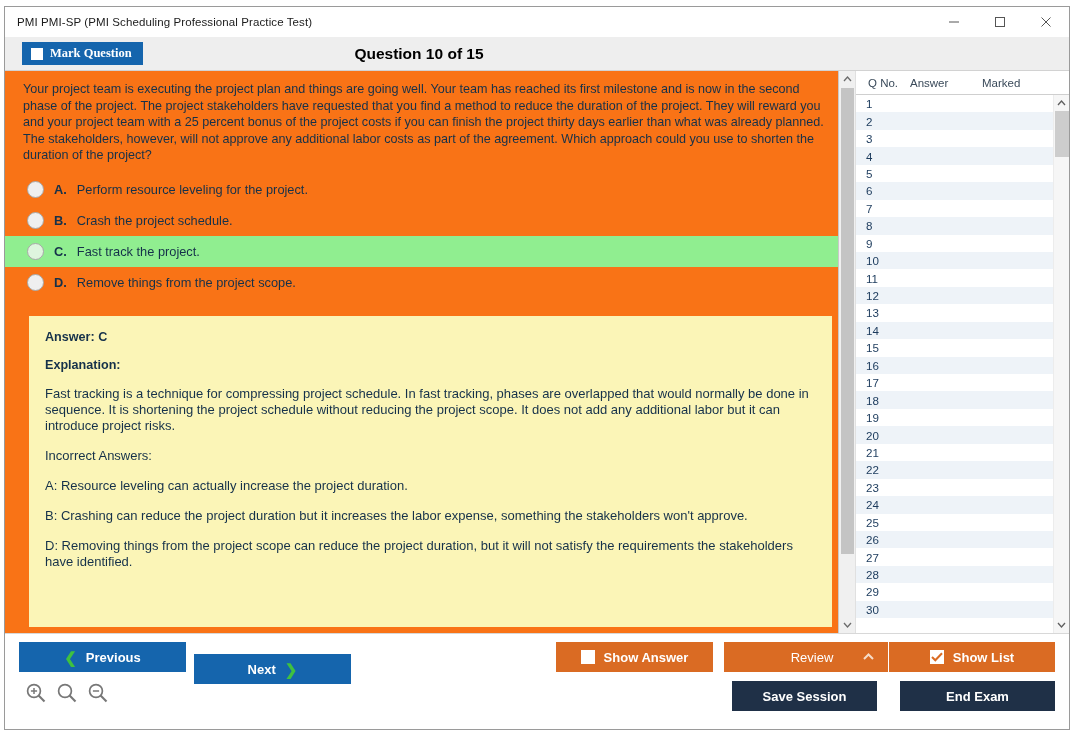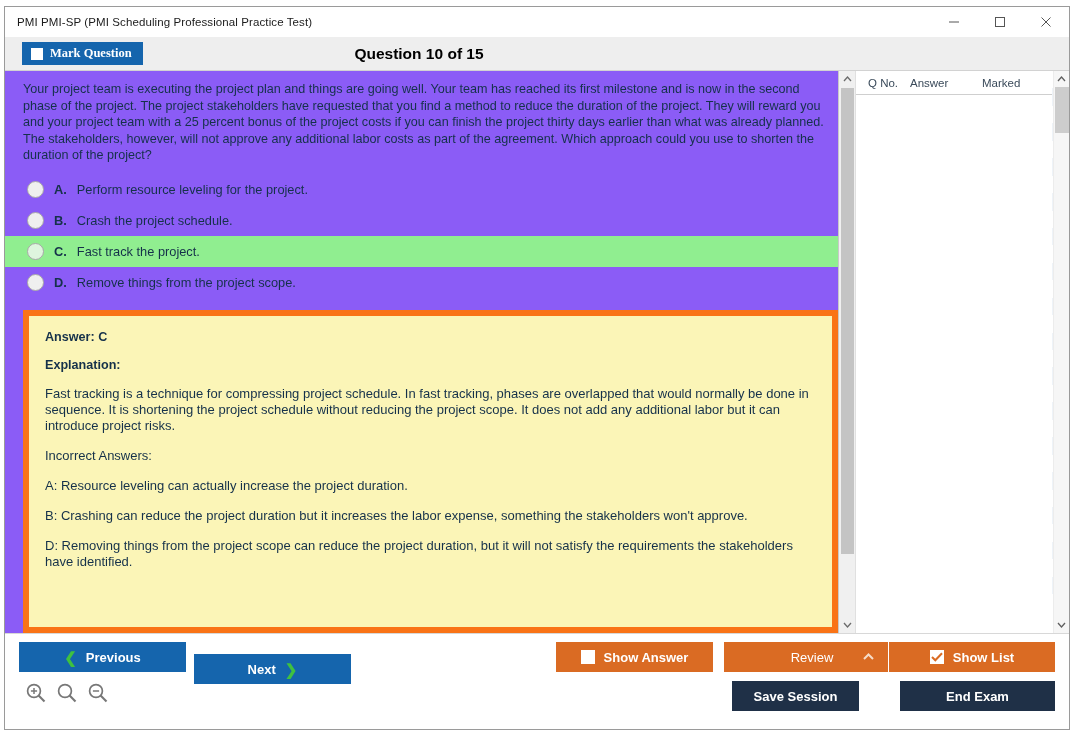--- a/index.html
+++ b/index.html
@@ -83,21 +83,21 @@
   }
 
   
   .left-pane {
     width: 833px;
     flex: 0 0 auto;
     display: flex; flex-direction: column;
     padding: 0;
     overflow: hidden;
     position: relative;
-    background: #8b5cf6;
+    background: #f97316;
   }
   .question-text {
     font-size: 12.6px; line-height: 16.5px;
     color: #15314a;
     padding: 10px 12px 4px 18px;
   }
   .options { padding: 6px 0 0 0; }
   .option-row {
     display: flex; align-items: center;
     gap: 10px;
@@ -159,21 +159,21 @@
     width: 13px;
     background: #c4c4c4;
     margin: 1px 0;
     flex: 0 0 auto;
     height: 466px;
   }
   .outer-track { flex: 1 1 auto; width: 13px; }
 
   .list-wrap {
     flex: 1 1 auto;
-    display: flex; flex-direction: row;
+    display: flex; flex-direction: column;
     background: #ffffff;
     min-width: 0;
     position: relative;
   }
   .list-header {
     display: flex;
     height: 24px; align-items: center;
     background: #ffffff;
     border-bottom: 1px solid #cfcfcf;
     font-size: 11.5px; color: #3a4a5a;
@@ -235,21 +235,21 @@
 
   .nav-inner { display: flex; align-items: center; gap: 9px; }
   .chev { color: #3fc13f; font-size: 15px; font-weight: bold; line-height: 1; }
 
   .b-prev { left: 14px; top: 8px; width: 167px; height: 30px; }
   .b-next { left: 189px; top: 20px; width: 157px; height: 30px; }
   .b-showanswer { left: 551px; top: 8px; width: 157px; height: 30px; gap: 9px; }
   .b-review { left: 719px; top: 8px; width: 164px; height: 30px;
               justify-content: center; padding-left: 12px; font-weight: normal; }
   .b-showlist { left: 884px; top: 8px; width: 166px; height: 30px; gap: 9px; }
-  .b-save { left: 727px; top: 47px; width: 127px; height: 30px; }
+  .b-save { left: 727px; top: 47px; width: 145px; height: 30px; }
   .b-end { left: 895px; top: 47px; width: 155px; height: 30px; }
 
   .review-caret {
     position: absolute; right: 14px; top: 50%;
     transform: translateY(-50%);
     color: #f3d4bc; font-size: 9px;
   }
   .cbox-checked {
     width: 14px; height: 14px; background: #ffffff;
     display: flex; align-items: center; justify-content: center;

